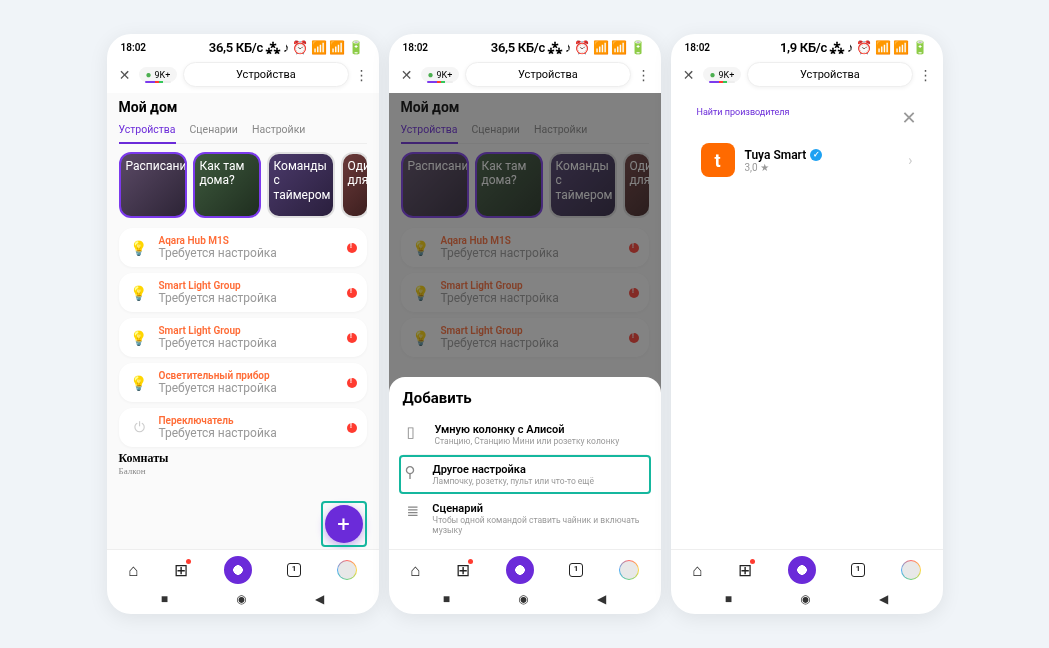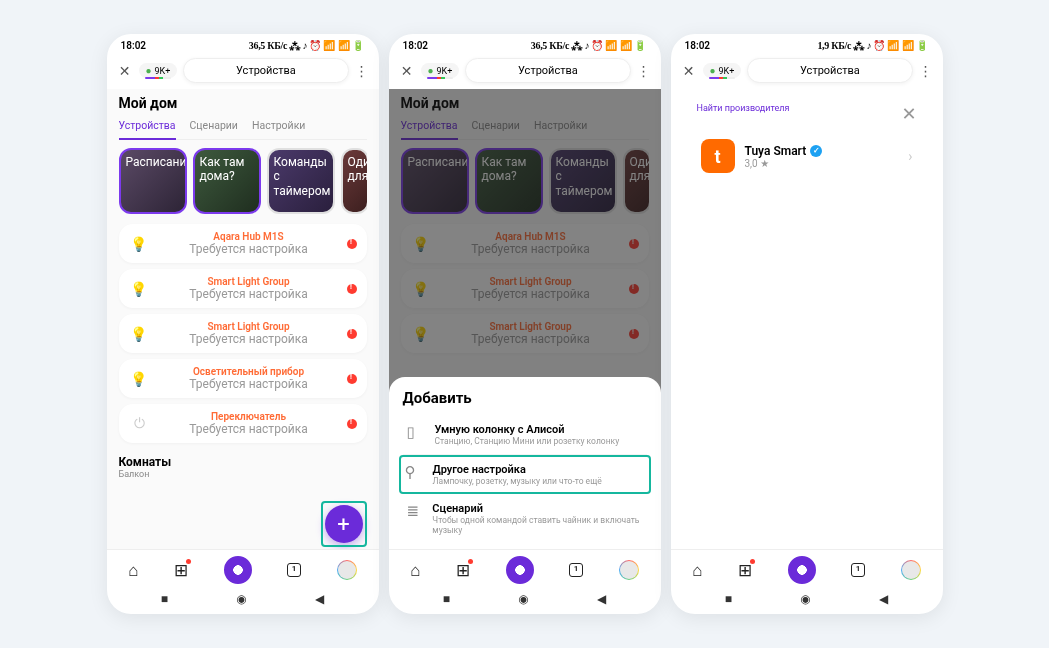--- a/index.html
+++ b/index.html
@@ -25,21 +25,21 @@
     flex-direction: column;
   }
   .status-bar {
     display: flex;
     justify-content: space-between;
     align-items: center;
     padding: 4px 14px 2px;
     font-size: 10px;
     font-weight: 600;
   }
-  .status-right { font-size: 10px; letter-spacing: -0.3px; font-family: Liberation Serif, serif; }
+  .status-right { font-size: 13px; letter-spacing: -0.3px; }
   .header {
     display: flex;
     align-items: center;
     padding: 4px 10px 6px;
     gap: 6px;
   }
   .close-x { width: 16px; text-align: center; font-size: 14px; color: #555; }
   .chip {
     background: #f5f5f5;
     border-radius: 12px;
@@ -85,26 +85,26 @@
   .device-list { margin-top: 10px; display: flex; flex-direction: column; gap: 6px; }
   .device {
     display: flex; align-items: center; gap: 8px;
     background: #fff; border-radius: 14px; padding: 7px 10px;
     box-shadow: 0 1px 3px rgba(0,0,0,.04);
   }
   .dev-ico {
     width: 22px; height: 22px; display: flex; align-items: center; justify-content: center;
     font-size: 14px; color: #ccc;
   }
-  .dev-txt { flex: 1; text-align: center; }
+  .dev-txt { flex: 1; }
   .dev-name { font-size: 10px; font-weight: 600; color: #ff6b35; }
   .dev-sub  { font-size: 12px; color: #999; }
   .dev-alert { width: 10px; height: 10px; border-radius: 50%; background: #ff3b30; position: relative; }
   .dev-alert::after { content: "!"; color: #fff; font-size: 7px; position: absolute; left: 3.5px; top: -1px; font-weight: 700;}
-  .rooms { margin-top: 12px; }
+  .rooms { margin-top: 4px; font-family: Liberation Serif, serif; }
   .room-t { font-size: 12px; font-weight: 700; }
   .room-s { font-size: 9px; color: #888; }
   .fab {
     position: absolute; right: 16px; bottom: 6px;
     width: 38px; height: 38px; border-radius: 50%;
     background: #6b2bd9; color: #fff; font-size: 22px;
     display: flex; align-items: center; justify-content: center;
     box-shadow: 0 3px 10px rgba(107,43,217,.4);
   }
   .fab-highlight { position: absolute; right: 12px; bottom: 2px; width: 46px; height: 46px; border: 2px solid #15b79e; border-radius: 4px; }
@@ -330,21 +330,21 @@
           <div class="sheet-ico">▯</div>
           <div>
               <div class="sheet-txt-t">Умную колонку с Алисой</div>
               <div class="sheet-txt-s">Станцию, Станцию Мини или розетку колонку</div>
             </div>
         </div>
         <div class="sheet-item sheet-highlight">
           <div class="sheet-ico">⚲</div>
           <div>
               <div class="sheet-txt-t">Другое настройка</div>
-              <div class="sheet-txt-s">Лампочку, розетку, музыку или что-то ещё</div>
+              <div class="sheet-txt-s">Лампочку, розетку, пульт или что-то ещё</div>
             </div>
         </div>
         <div class="sheet-item">
           <div class="sheet-ico">≣</div>
           <div>
               <div class="sheet-txt-t">Сценарий</div>
               <div class="sheet-txt-s">Чтобы одной командой ставить чайник и включать музыку</div>
             </div>
         </div>
       </div>

